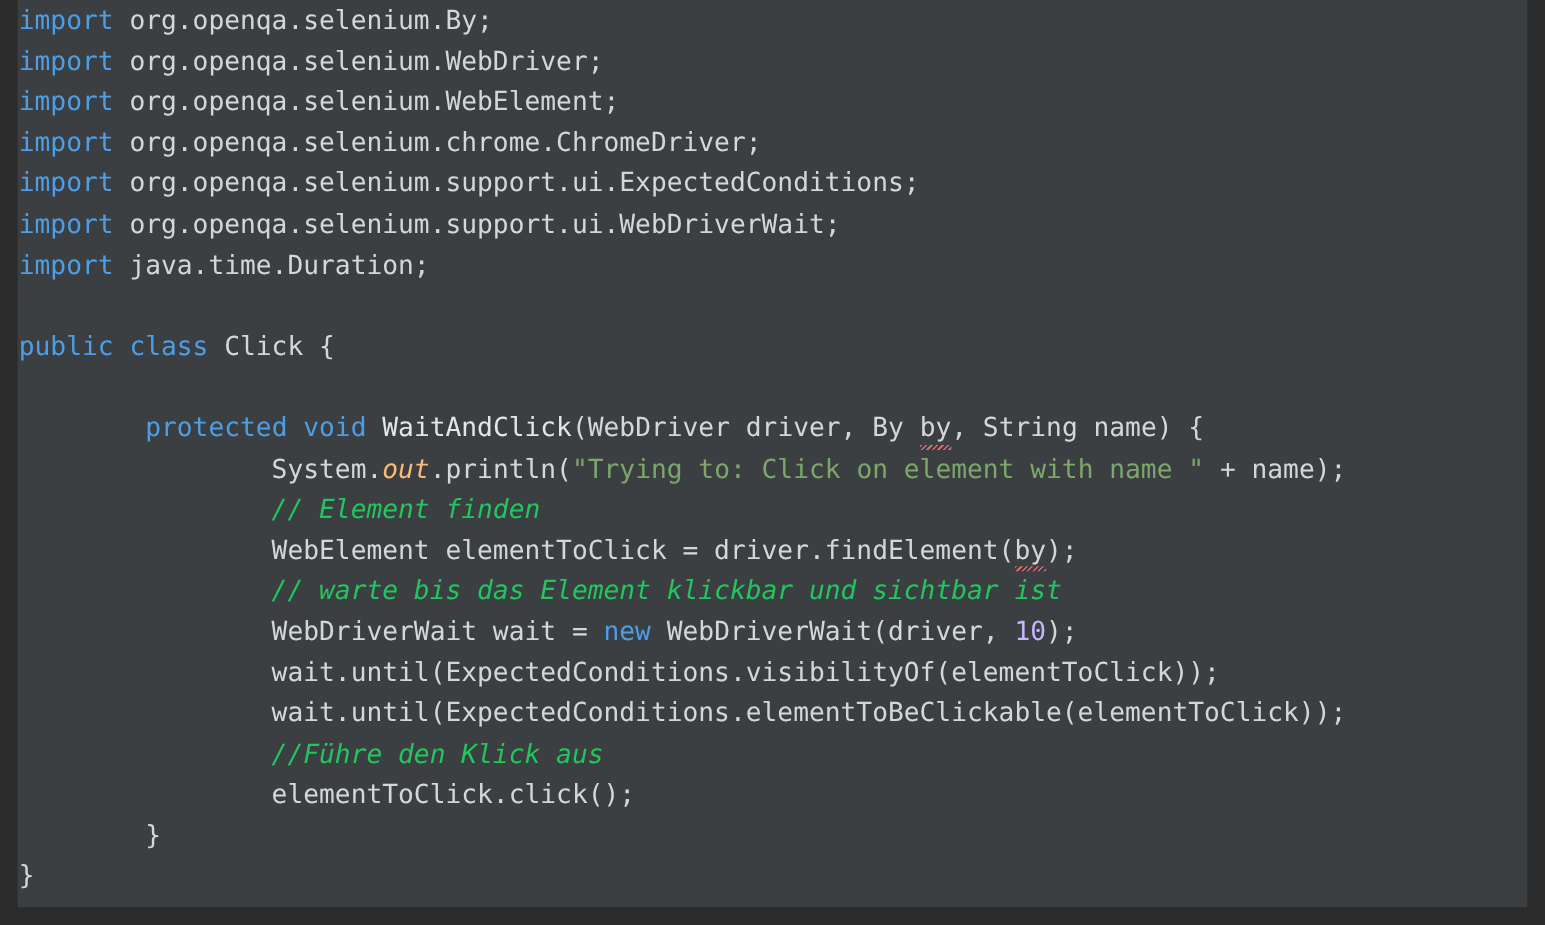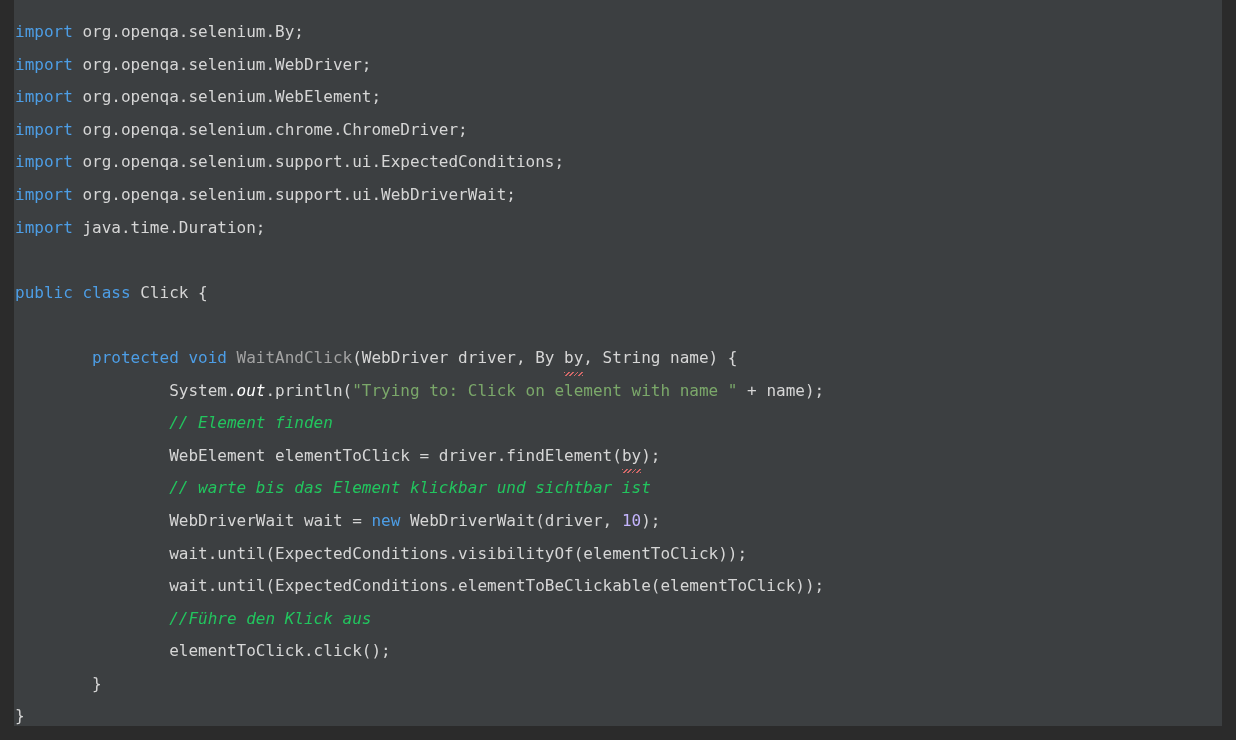--- a/index.html
+++ b/index.html
@@ -44,40 +44,40 @@
     left: 14px;
     top: 0;
     width: 1208px;
     height: 726px;
     background: #3c3f41;
     overflow: hidden;
   }
   .code {
     position: absolute;
     left: 0;
-    top: 16px;
+    top: 0;
     width: 100%;
-    font-size: 16px;
+    font-size: 21px;
     line-height: 32.6px;
     letter-spacing: 0px;
     white-space: pre;
     color: #d6d6d6;
   }
   .line {
     height: 32.6px;
     white-space: pre;
     padding-left: 1px;
   }
   
   .kw   { color: #4d9ee6; }
   .plain{ color: #d6d6d6; }
   .str  { color: #7ba86a; }
   .cmt  { color: #22c55e; font-style: italic; }
-  .stat { color: #ffffff; font-style: italic; text-align: center; }
-  .meth { color: #a3a3a3; }
+  .stat { color: #fdba74; font-style: italic; text-align: center; }
+  .meth { color: #e5e5e5; }
   .num  { color: #c4b5fd; }
   
   .squig {
     position: relative;
     display: inline-block;
   }
   .squig::after {
     content: "";
     position: absolute;
     left: 0;

